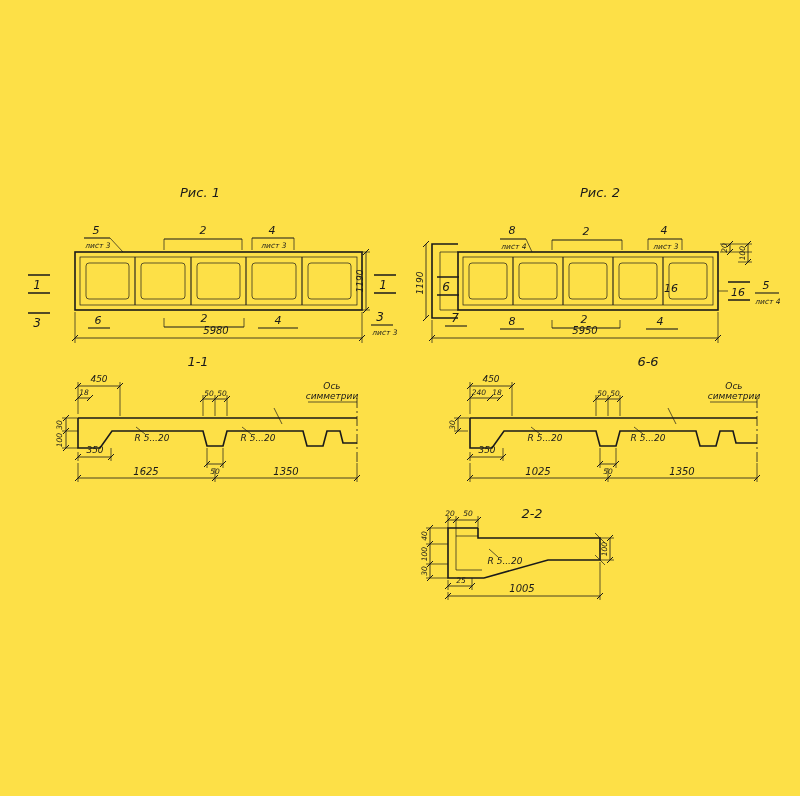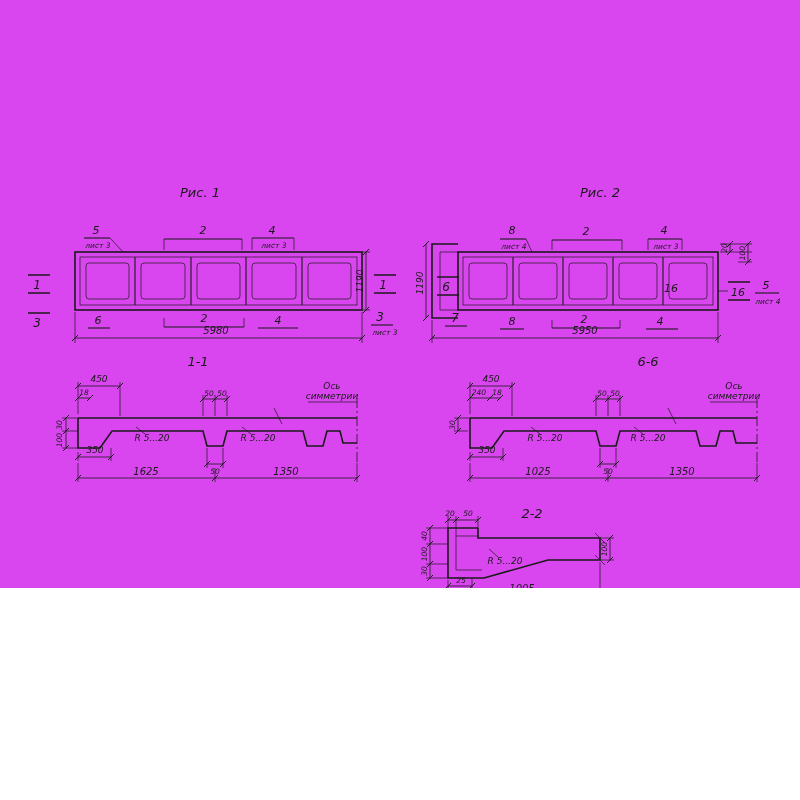--- a/index.html
+++ b/index.html
@@ -1,16 +1,16 @@
 <!DOCTYPE html>
 <html><head>
 <meta charset="utf-8">
 <style>
   html,body{margin:0;padding:0;background:#ffffff;}
-  .page{width:800px;height:588px;background:#d946ef;position:relative;overflow:hidden;}
+  .page{width:800px;height:796px;background:#fde047;position:relative;overflow:hidden;}
   svg{display:block;}
   svg text{fill:#1a1a1a;font-family:"DejaVu Sans",sans-serif;font-style:italic;}
   .t12{font-size:13px;}
   .t11{font-size:12px;}
   .t10{font-size:11px;}
   .t9{font-size:10px;}
   .t8{font-size:9px;}
   .t7{font-size:7.5px;}
   .thick{stroke:#1a1a1a;stroke-width:1.6;fill:none;}
   .med{stroke:#1a1a1a;stroke-width:1.1;fill:none;}

